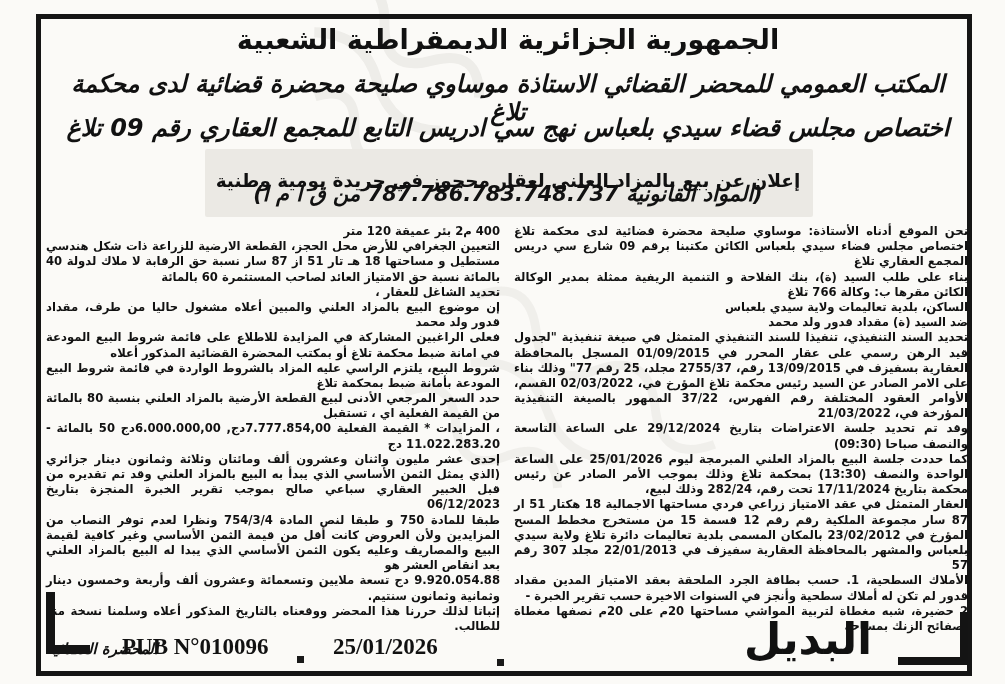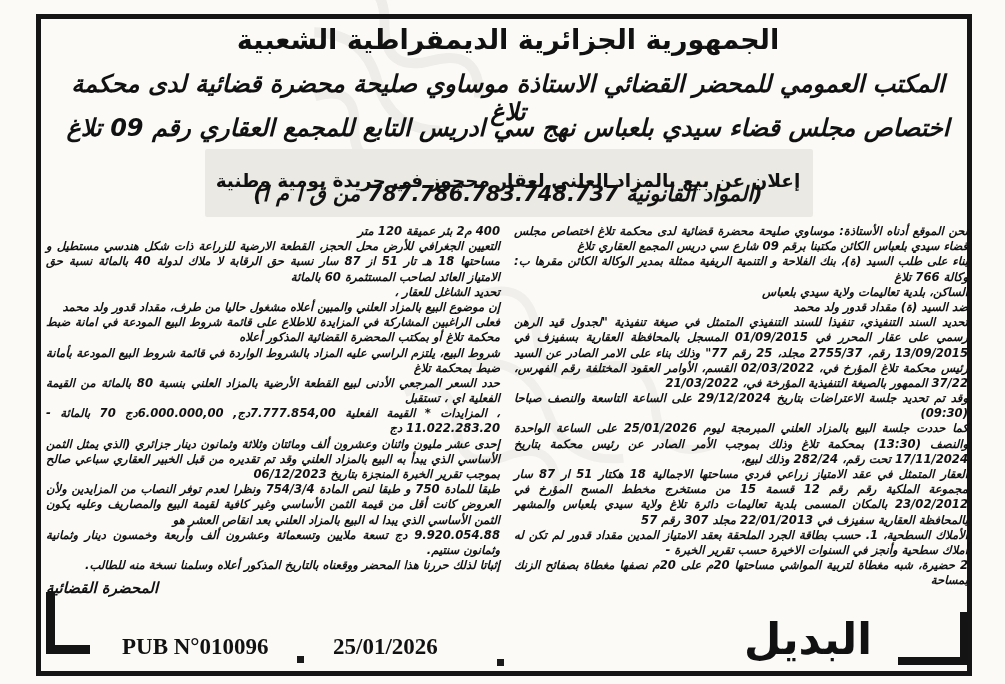--- a/index.html
+++ b/index.html
@@ -31,21 +31,20 @@
   
   .cols{
     position:absolute;left:46px;top:224px;width:922px;
     direction:rtl;display:flex;gap:14px;
   }
   .col{width:454px;}
   .col p{
     margin:0;padding:0;
     font-size:11.6px;line-height:1.31;font-weight:600;
     text-align:justify;
-    font-style:italic;
   }
   .signature{
     margin-top:6px;font-size:15px;font-weight:800;font-style:italic;
     text-align:left;
   }
   
   .bracket-left{
     position:absolute;left:46px;top:592px;width:44px;height:62px;
     border-left:9px solid #141414;border-bottom:9px solid #141414;box-sizing:border-box;
   }
@@ -111,21 +110,21 @@
       <p>2 حضيرة، شبه مغطاة لتربية المواشي مساحتها 20م على 20م نصفها مغطاة بصفائح الزنك بمساحة</p>
     </div>
     <div class="col">
       <p>400 م2 بئر عميقة 120 متر</p>
       <p>التعيين الجغرافي للأرض محل الحجز، القطعة الارضية للزراعة ذات شكل هندسي مستطيل و مساحتها 18 هـ تار 51 از 87 سار نسبة حق الرقابة لا ملاك لدولة 40 بالمائة نسبة حق الامتياز العائد لصاحب المستثمرة 60 بالمائة</p>
       <p>تحديد الشاغل للعقار ،</p>
       <p>إن موضوع البيع بالمزاد العلني والمبين أعلاه مشغول حاليا من طرف، مقداد قدور ولد محمد</p>
       <p>فعلى الراغبين المشاركة في المزايدة للاطلاع على قائمة شروط البيع المودعة في امانة ضبط محكمة تلاغ أو بمكتب المحضرة القضائية المذكور أعلاه</p>
       <p>شروط البيع، يلتزم الراسي عليه المزاد بالشروط الواردة في قائمة شروط البيع المودعة بأمانة ضبط بمحكمة تلاغ</p>
       <p>حدد السعر المرجعي الأدنى لبيع القطعة الأرضية بالمزاد العلني بنسبة 80 بالمائة من القيمة الفعلية اي ، تستقبل</p>
-      <p>، المزايدات * القيمة الفعلية 7.777.854,00دج, 6.000.000,00دج 70 بالمائة - 11.022.283.20 دج</p>
+      <p>، المزايدات * القيمة الفعلية 7.777.854,00دج, 6.000.000,00دج 50 بالمائة - 11.022.283.20 دج</p>
       <p>إحدى عشر مليون واثنان وعشرون ألف ومائتان وثلاثة وثمانون دينار جزائري (الذي يمثل الثمن الأساسي الذي يبدأ به البيع بالمزاد العلني وقد تم تقديره من قبل الخبير العقاري سباعي صالح بموجب تقرير الخبرة المنجزة بتاريخ 06/12/2023</p>
       <p>طبقا للمادة 750 و طبقا لنص المادة 754/3/4 ونظرا لعدم توفر النصاب من المزايدين ولأن العروض كانت أقل من قيمة الثمن الأساسي وغير كافية لقيمة البيع والمصاريف وعليه يكون الثمن الأساسي الذي يبدا له البيع بالمزاد العلني بعد انقاص العشر هو</p>
       <p>9.920.054.88 دج تسعة ملايين وتسعمائة وعشرون ألف وأربعة وخمسون دينار وثمانية وثمانون سنتيم.</p>
       <p>إثباتا لذلك حررنا هذا المحضر ووقعناه بالتاريخ المذكور أعلاه وسلمنا نسخة منه للطالب.</p>
       <div class="signature">المحضرة القضائية</div>
     </div>
   </div>
 
   <div class="bracket-left"></div>
   <div class="bracket-right"></div>

